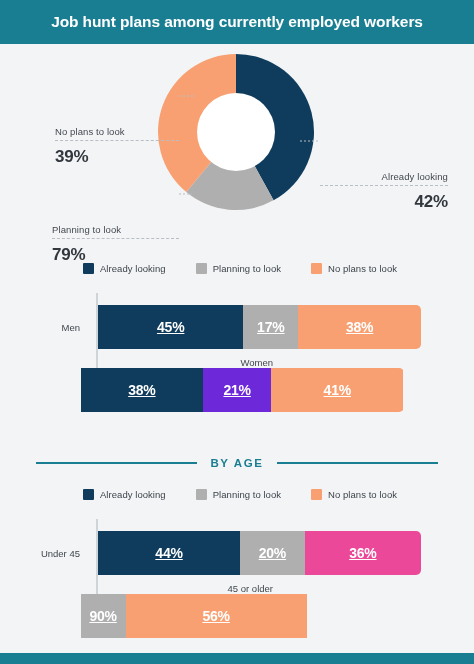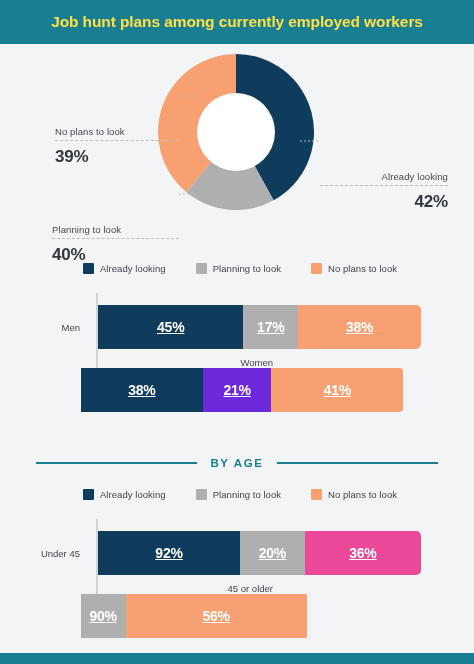--- a/index.html
+++ b/index.html
@@ -24,21 +24,21 @@
     position: absolute;
     left: 0; top: 0;
     width: 474px;
     height: 44px;
     background: #1A7E92;
     display: flex;
     align-items: center;
     justify-content: center;
   }
   .header-title {
-    color: #fde047;
+    color: #ffffff;
     font-size: 15.5px;
     font-weight: bold;
     letter-spacing: -0.1px;
     text-align: center;
     white-space: nowrap;
   }
 
   
   .donut-section {
     position: absolute;
@@ -237,21 +237,21 @@
 
     <div class="callout" id="callout-noplans">
       <span class="co-label">No plans to look</span>
       <span class="co-rule"></span>
       <span class="co-value">39%</span>
     </div>
 
     <div class="callout" id="callout-planning">
       <span class="co-label">Planning to look</span>
       <span class="co-rule"></span>
-      <span class="co-value">40%</span>
+      <span class="co-value">79%</span>
     </div>
 
     <div class="callout" id="callout-already">
       <span class="co-label">Already looking</span>
       <span class="co-rule"></span>
       <span class="co-value">42%</span>
     </div>
   </div>
 
   <div class="section" id="section-gender">
@@ -317,21 +317,21 @@
         <span class="legend-text">No plans to look</span>
       </div>
     </div>
 
     <div class="bars-wrap">
       <div class="axis-line"></div>
 
       <div class="bar-row row-0">
         <span class="bar-cat">Under 45</span>
         <div class="bar-track">
-          <div class="bar-seg" style="background:#0F3C5C;width:44%">92%</div>
+          <div class="bar-seg" style="background:#0F3C5C;width:44%">44%</div>
           <div class="bar-seg" style="background:#AFAFAF;width:20%">20%</div>
           <div class="bar-seg" style="background:#ec4899;width:36%">36%</div>
         </div>
       </div>
 
       <div class="bar-row row-1">
         <span class="bar-cat">45 or older</span>
         <div class="bar-track">
           <div class="bar-seg" style="background:#AFAFAF;width:14%">90%</div>
           <div class="bar-seg" style="background:#F8A072;width:56%">56%</div>

